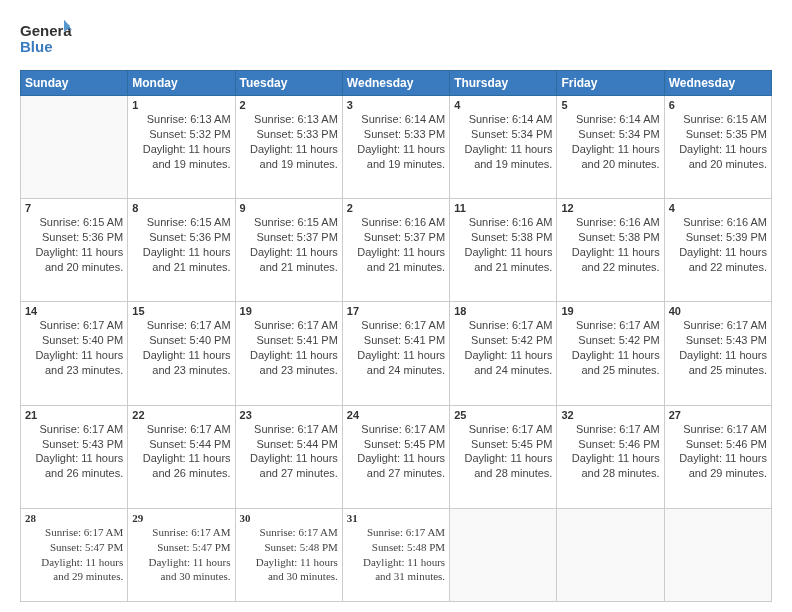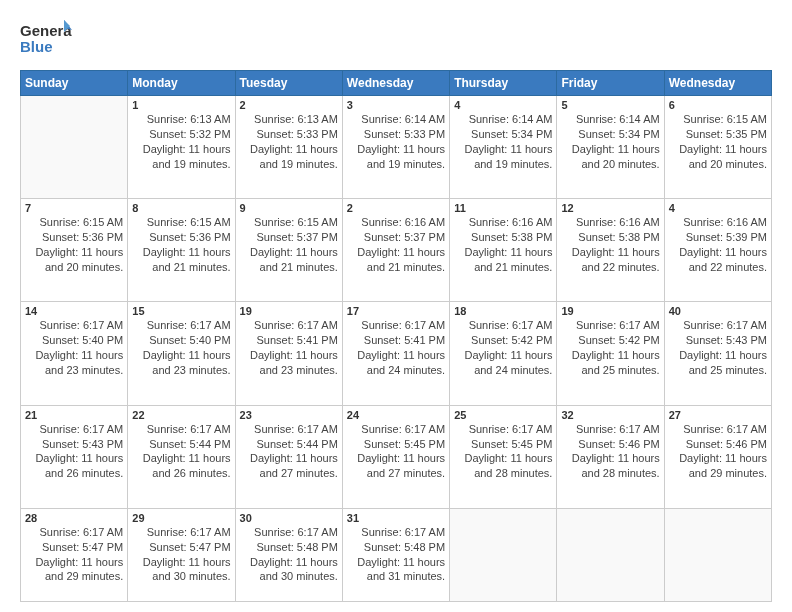--- a/index.html
+++ b/index.html
@@ -76,20 +76,21 @@
       font-size: 11px;
       color: #444;
       line-height: 1.35;
       text-align: right;
     }
     .empty-cell {
       background: #f9f9f9;
     }
     tr:last-child td {
       height: 75px;
+      font-family: Liberation Serif, serif;
     }
   </style>
 </head>
 <body>
 
 <div class="page">
   <div class="header">
     <div class="logo">
       <div style="display:flex;flex-direction:column;align-items:center;">
         <svg width="52" height="42" viewBox="0 0 52 42">

